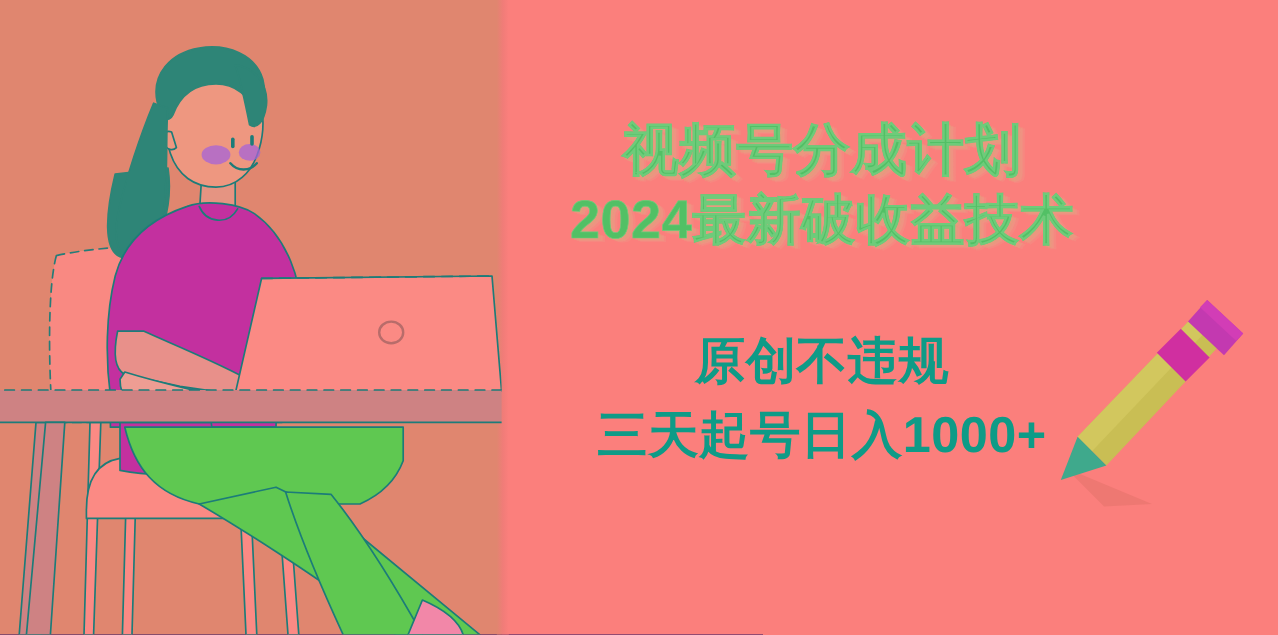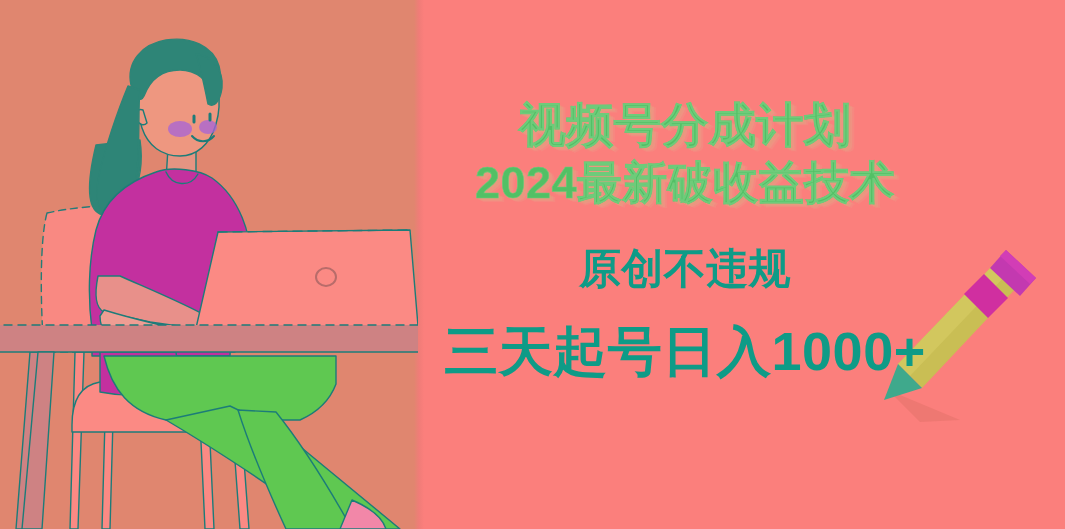--- a/index.html
+++ b/index.html
@@ -49,22 +49,22 @@
   }
   .t1{ font-size:47px; line-height:58px; }
   .t2{ font-size:45px; line-height:58px; }
   .sub-line{
     color:#0E9B87;
     font-weight:700;
     white-space:nowrap;
     text-align:center;
     letter-spacing:0.01em;
   }
-  .s1{ font-size:42px; line-height:58px; margin-top:28px; }
-  .s2{ font-size:54px; line-height:58px; margin-top:24px; }
+  .s1{ font-size:42px; line-height:58px; margin-top:60px; }
+  .s2{ font-size:42px; line-height:58px; margin-top:4px; }
 </style>
 </head>
 <body>
 
 <div class="poster">
 
   <div class="bg-left"></div>
   <div class="bg-right"></div>
   <div class="bg-seam"></div>
 

